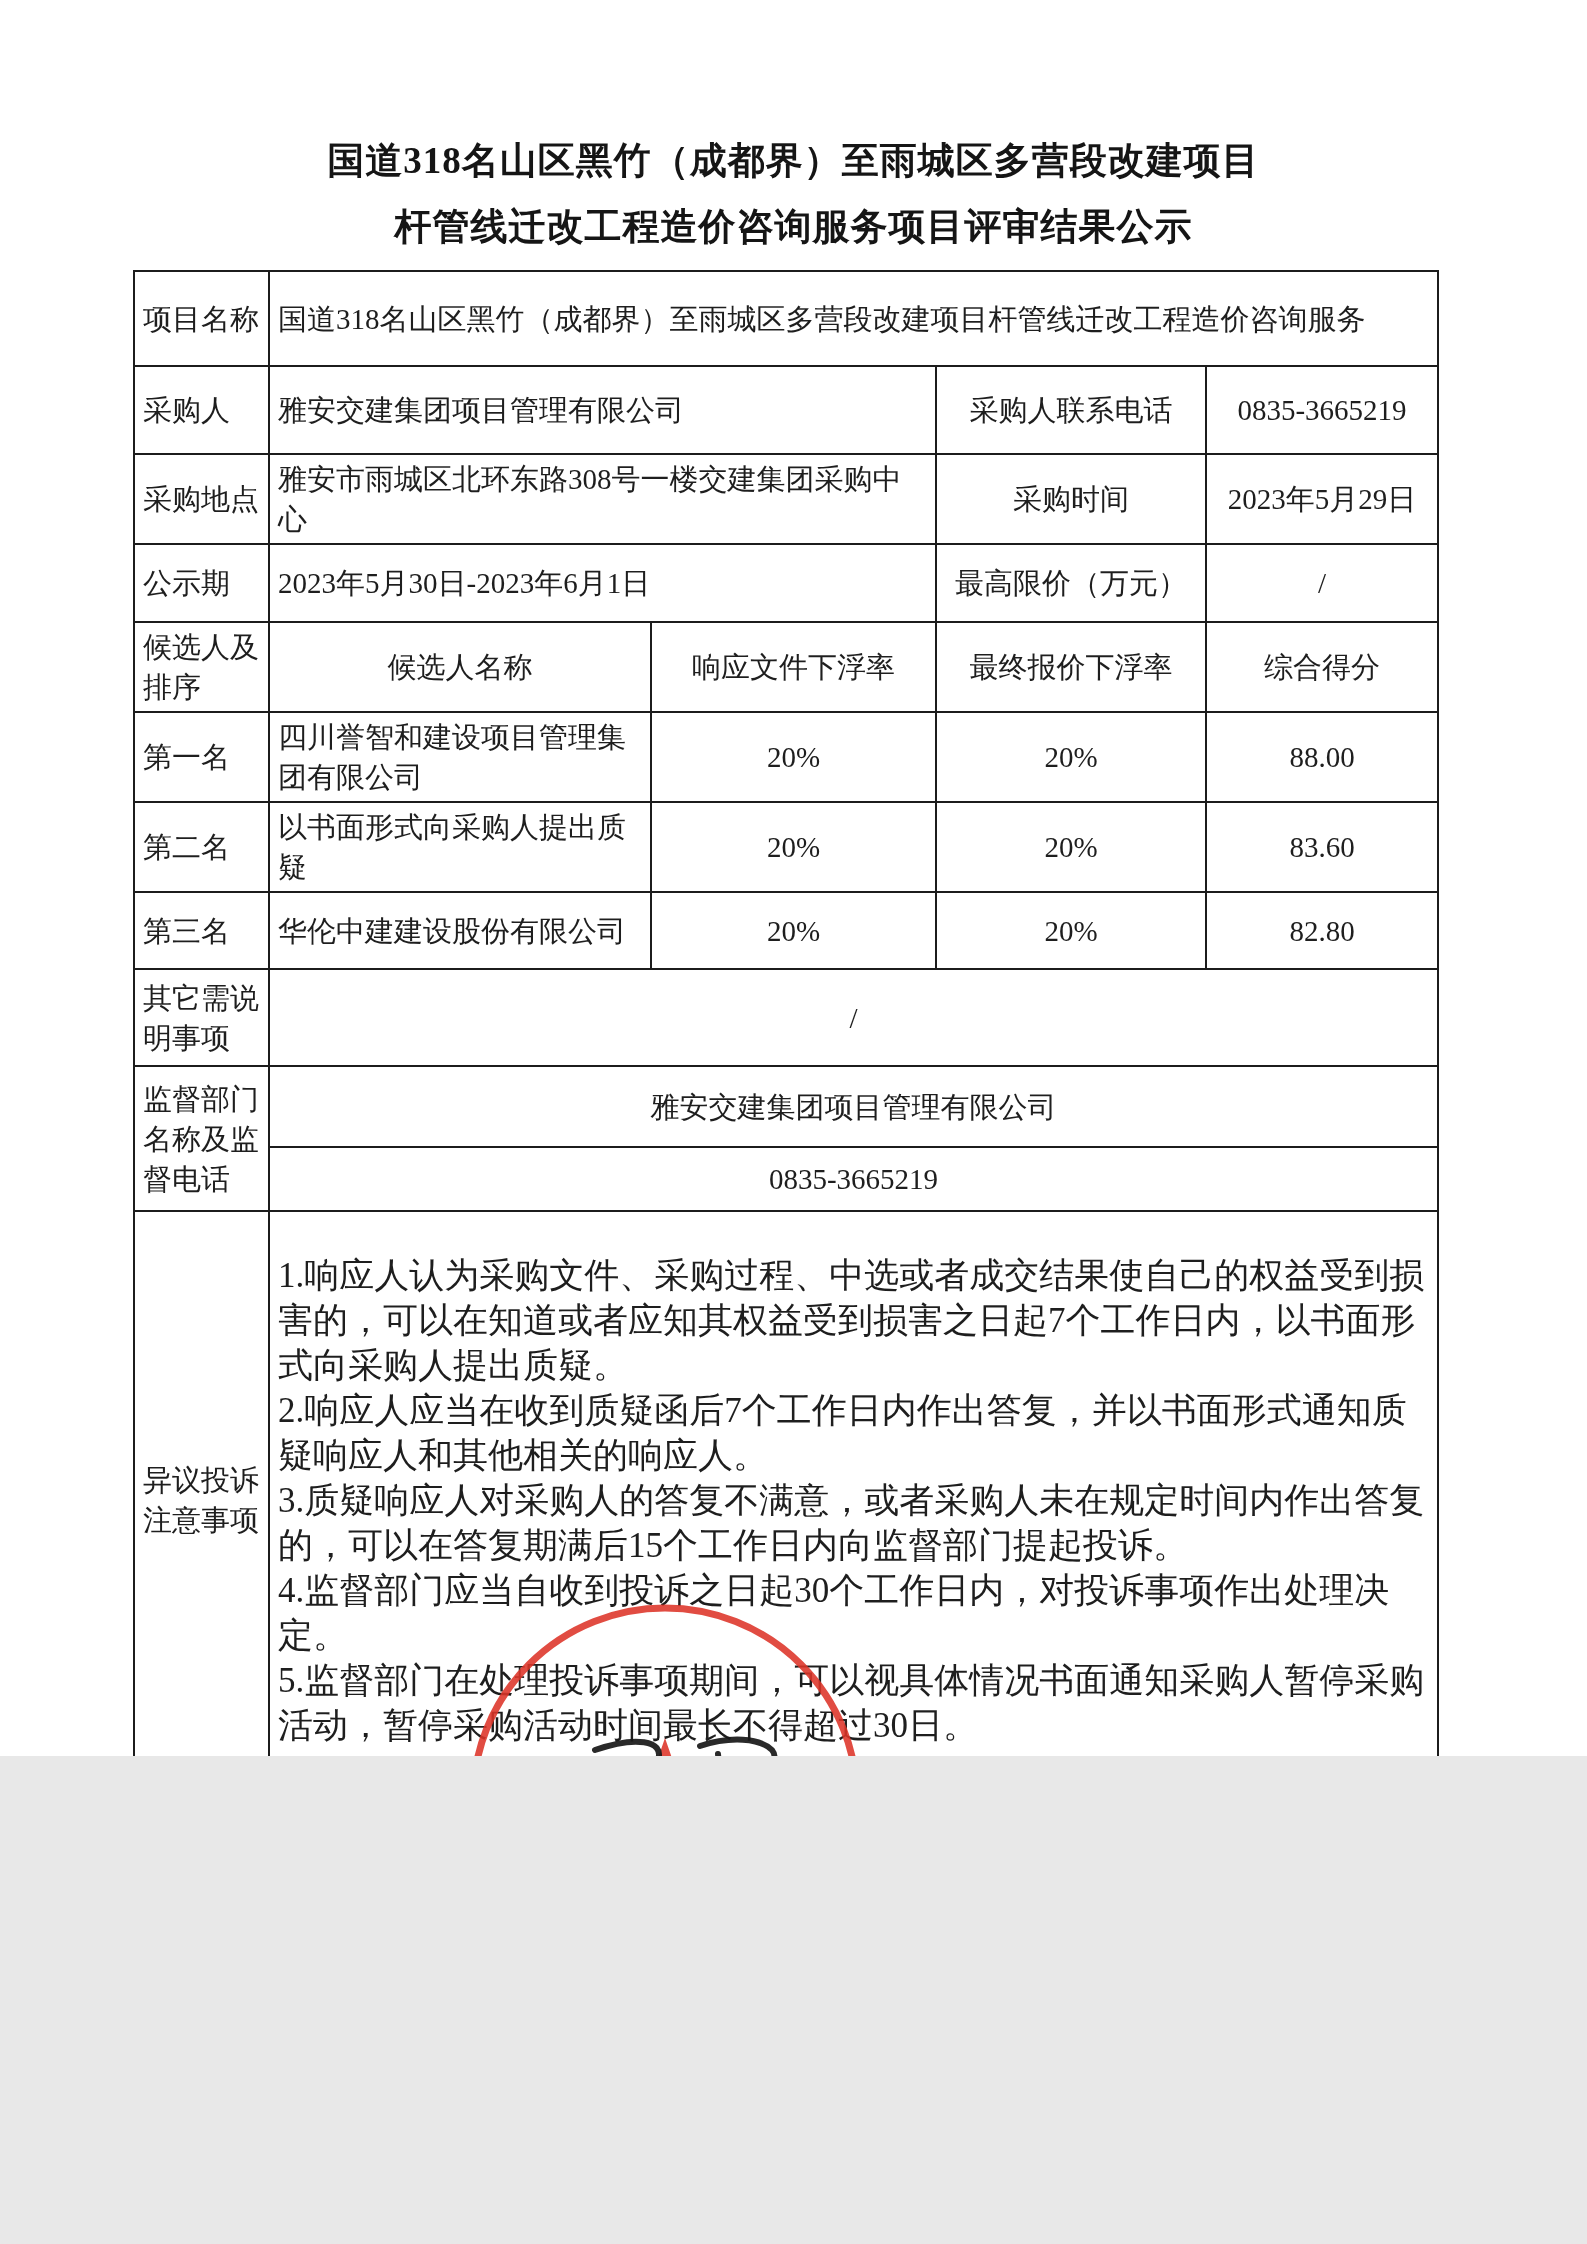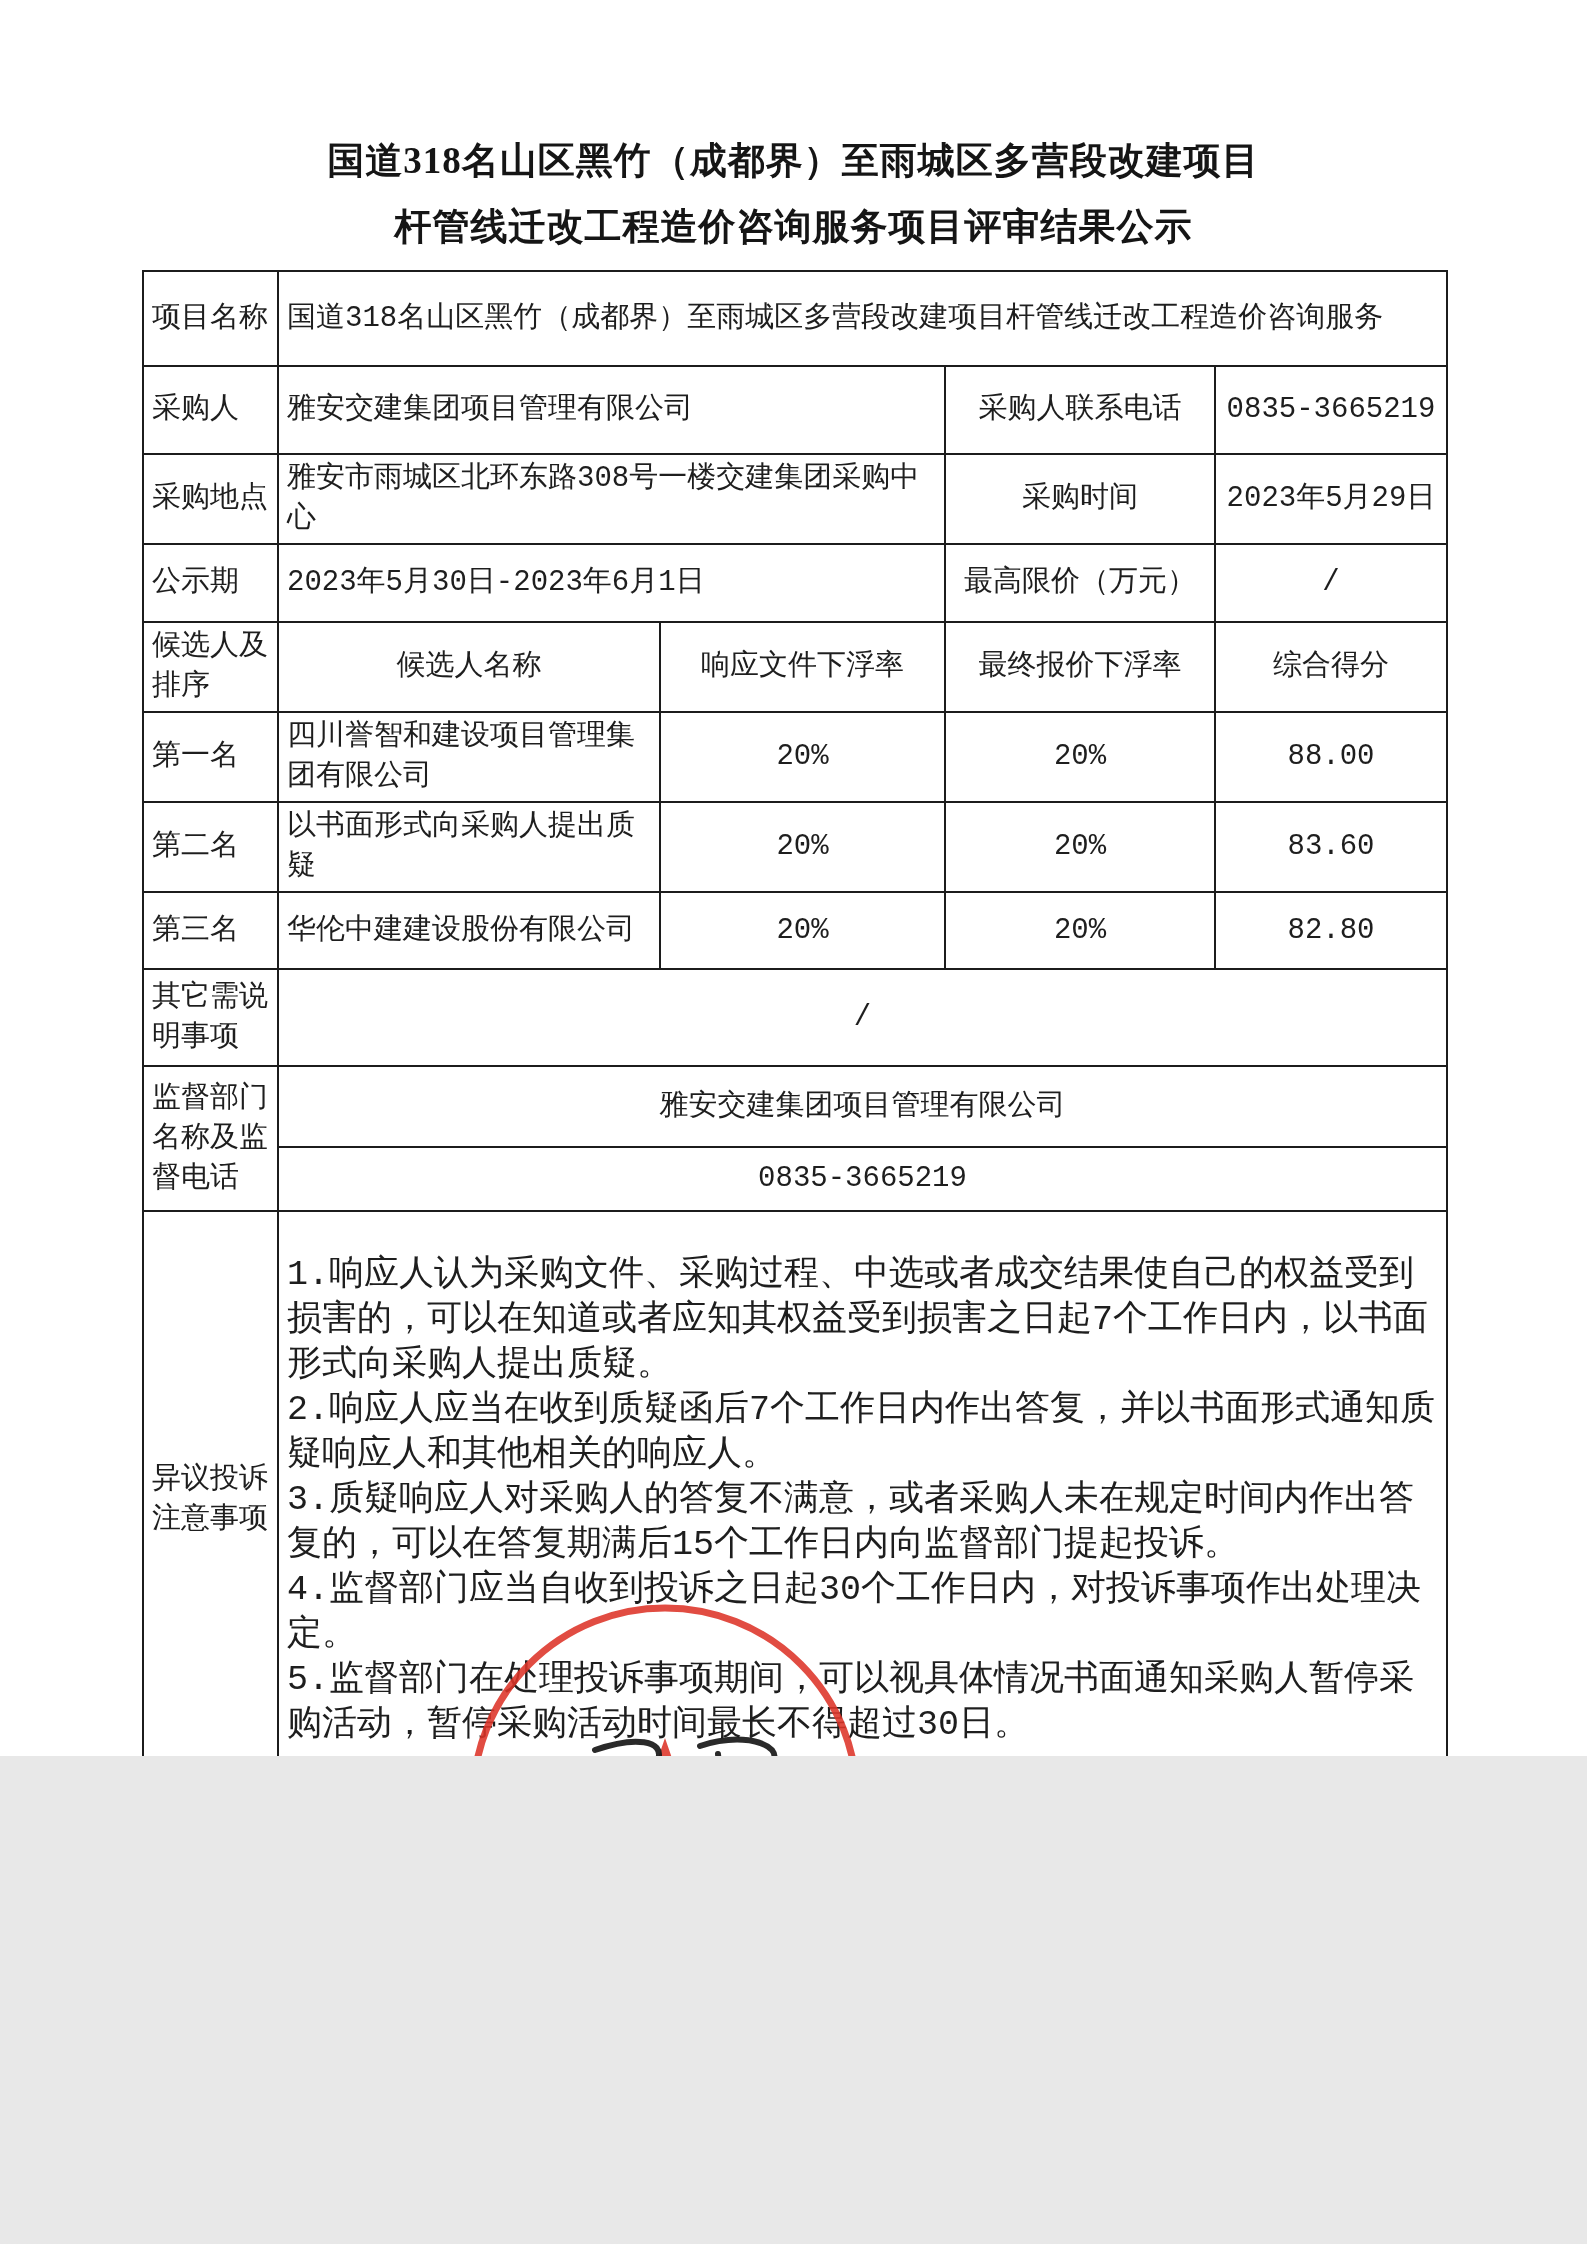--- a/index.html
+++ b/index.html
@@ -10,22 +10,22 @@
     font-family:"Liberation Serif","DejaVu Serif",serif;
     color:#1e1e1e;
     overflow:hidden;
   }
   .title{
     position:absolute;left:0;top:128px;width:1587px;
     text-align:center;font-weight:bold;font-size:37px;line-height:66px;
     letter-spacing:1px;color:#151515;
   }
   table.doc{
-    position:absolute;left:142px;top:270px;
-    width:1304px;border-collapse:collapse;table-layout:fixed;font-family:Liberation Mono, monospace;
+    position:absolute;left:133px;top:270px;
+    width:1304px;border-collapse:collapse;table-layout:fixed;
   }
   table.doc td{
     border:2.6px solid #1c1c1c;
     font-size:29px;line-height:40px;
     vertical-align:middle;
     padding:4px 8px;
     word-break:break-all;
     color:#1e1e1e;
   }
   td.lab{padding-left:7px;text-align:left;}

